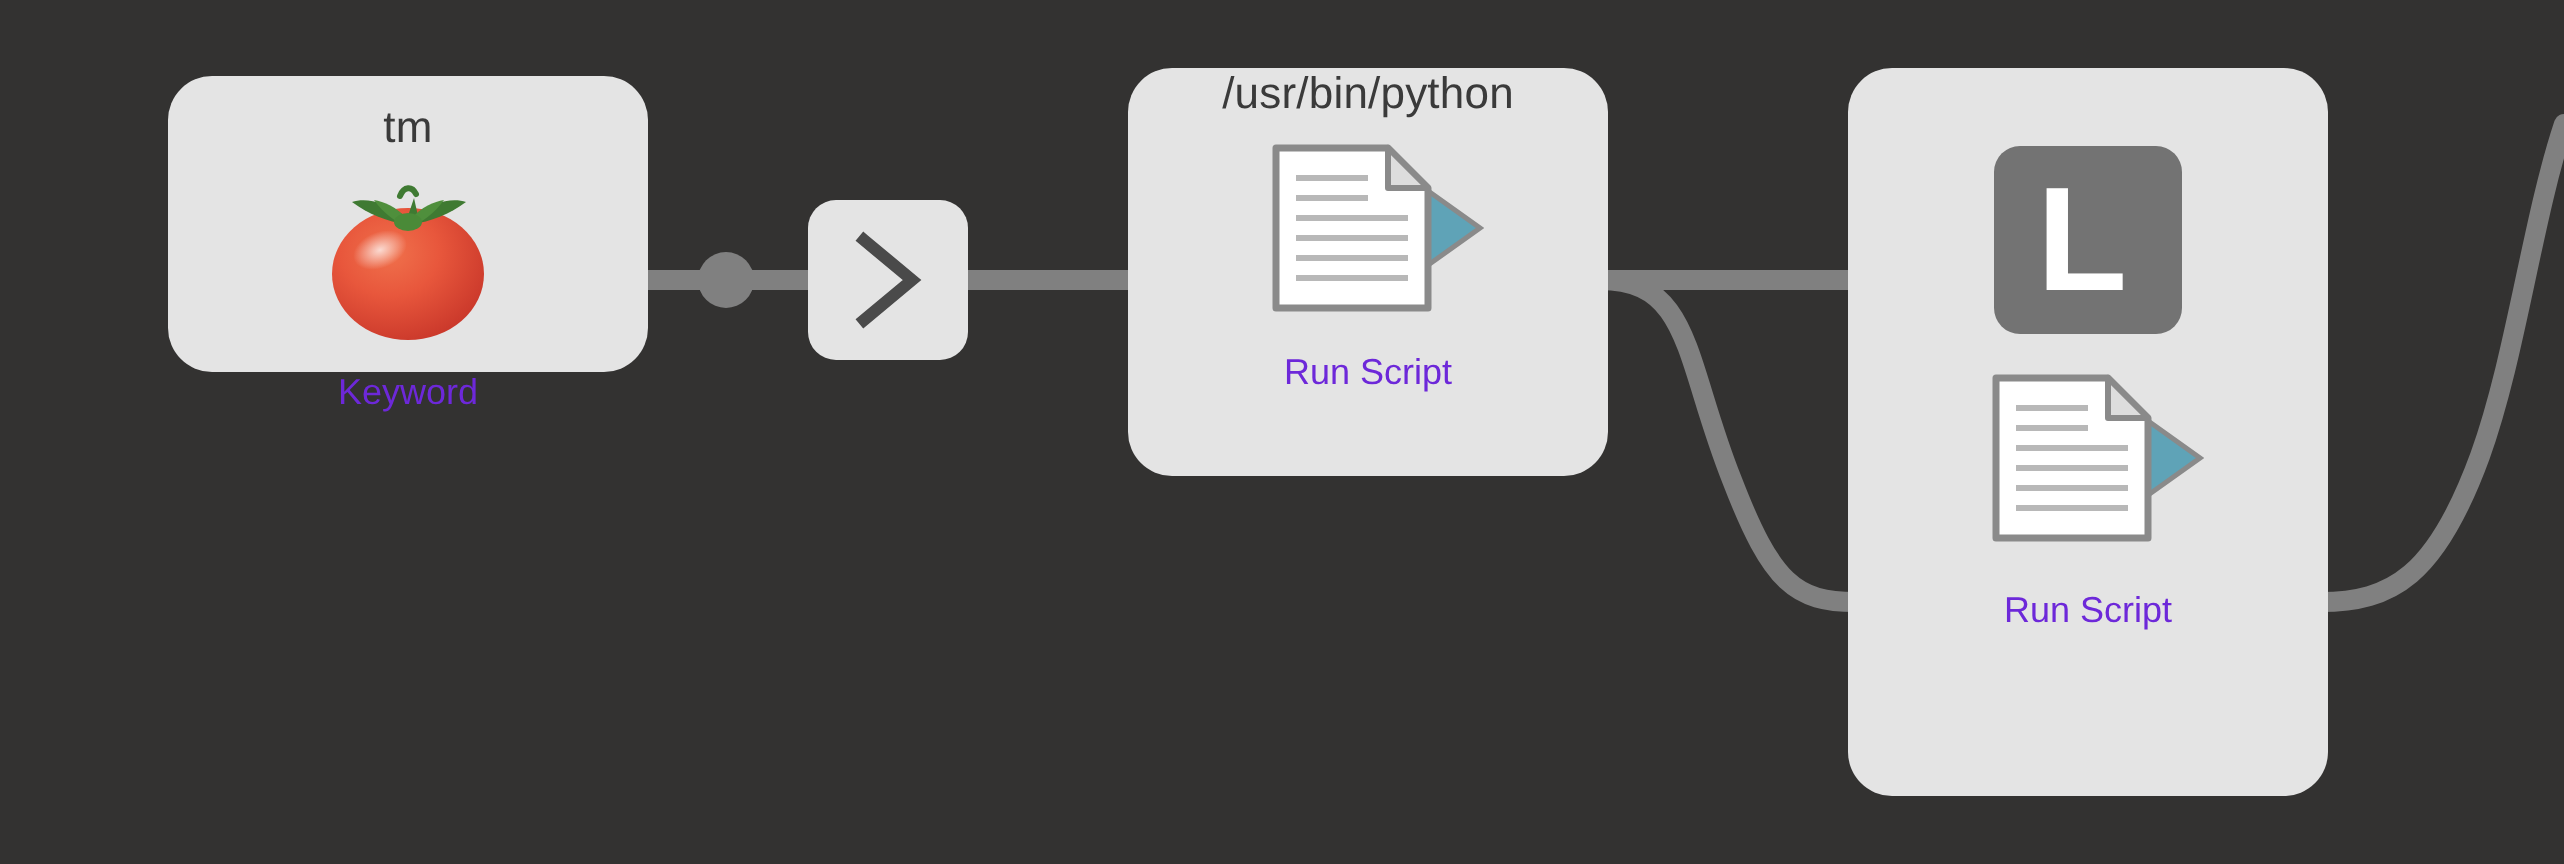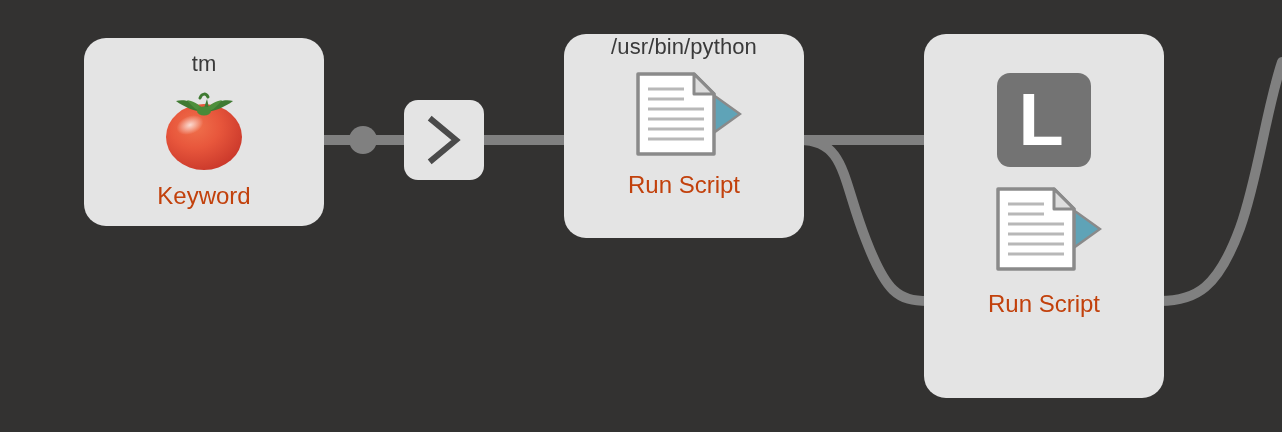--- a/index.html
+++ b/index.html
@@ -30,29 +30,29 @@
     align-items: center;
   }
   .node-title {
     color: #3a3a3a;
     font-size: 22px;
     line-height: 26px;
     white-space: nowrap;
     letter-spacing: 0.1px;
   }
   .node-caption {
-    color: #c2410c;
-    font-size: 24px;
+    color: #6d28d9;
+    font-size: 18px;
     line-height: 22px;
     white-space: nowrap;
   }
   
   #node-keyword {
     left: 84px; top: 38px;
-    width: 240px; height: 188px;
+    width: 240px; height: 148px;
     padding-top: 13px;
   }
   #node-keyword .emoji {
     font-size: 86px;
     line-height: 96px;
     margin-top: 4px;
     user-select: none;
   }
   #node-keyword .node-caption { margin-top: 8px; }
 

